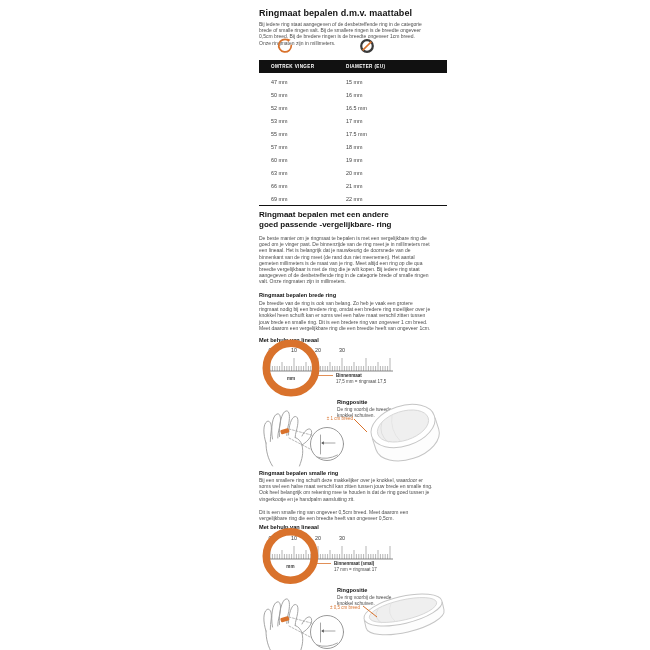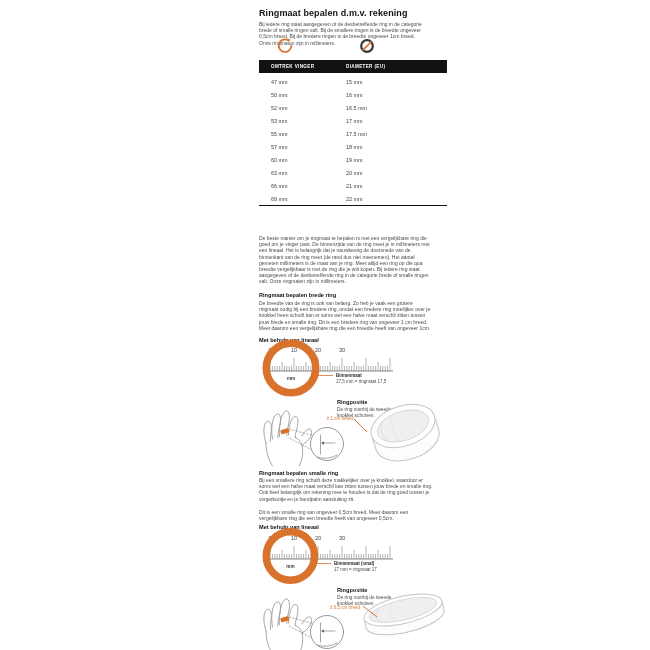--- a/index.html
+++ b/index.html
@@ -48,21 +48,21 @@
       <path d="M76 45 L64 45"></path>
       <path d="M64.8 43.3 L62.2 45 L64.8 46.7 Z" fill="#555" stroke="none"></path>
       <path d="M58 59 Q68 62.5 78.5 57"></path>
     </g>
   </defs>
 </svg>
 
 <div class="canvas">
   <div class="content">
 
-    <div class="abs title" style="top:8px;left:0;">Ringmaat bepalen d.m.v. rekening</div>
+    <div class="abs title" style="top:8px;left:0;">Ringmaat bepalen d.m.v. maattabel</div>
     <div class="abs body-text" style="top:21px;left:0;width:168px;">Bij iedere ring staat aangegeven of de desbetreffende ring in de categorie brede of smalle ringen valt. Bij de smallere ringen is de breedte ongeveer 0,5cm breed. Bij de bredere ringen is de breedte ongeveer 1cm breed. Onze ringmaten zijn in millimeters.</div>
 
     <svg class="abs" style="top:38px;left:18px;" width="16" height="16" viewBox="0 0 16 16">
       <path d="M10.8 2 A6.3 6.3 0 1 0 14.3 7.4" fill="none" stroke="#d9722c" stroke-width="1.7" stroke-linecap="round"></path>
       <path d="M10.1 0.5 L13.6 1.7 L11 4 Z" fill="#d9722c"></path>
     </svg>
     <svg class="abs" style="top:38px;left:100px;" width="16" height="16" viewBox="0 0 16 16">
       <circle cx="8" cy="8" r="5.8" fill="none" stroke="#3a3a3a" stroke-width="2.2"></circle>
       <line x1="3.6" y1="12.4" x2="12.4" y2="3.6" stroke="#d9722c" stroke-width="1.5"></line>
     </svg>
@@ -108,20 +108,21 @@
       <div class="trow">
           <span>66 mm</span>
           <span>21 mm</span>
         </div>
       <div class="trow">
           <span>69 mm</span>
           <span>22 mm</span>
         </div>
     </div>
 
+    <div class="abs h2" style="top:210px;left:0;width:150px;">Ringmaat bepalen met een andere goed passende -vergelijkbare- ring</div>
     <div class="abs body-text" style="top:235px;left:0;width:174px;">De beste manier om je ringmaat te bepalen is met een vergelijkbare ring die goed om je vinger past. De binnenzijde van de ring meet je in millimeters met een lineaal. Het is belangrijk dat je nauwkeurig de doorsnede van de binnenkant van de ring meet (de rand dus niet meenemen). Het aantal gemeten millimeters is de maat van je ring. Meet altijd een ring op die qua breedte vergelijkbaar is met de ring die je wilt kopen. Bij iedere ring staat aangegeven of de desbetreffende ring in de categorie brede of smalle ringen valt. Onze ringmaten zijn in millimeters.</div>
 
     <div class="abs h3" style="top:292px;left:0;">Ringmaat bepalen brede ring</div>
     <div class="abs body-text" style="top:300px;left:0;width:172px;">De breedte van de ring is ook van belang. Zo heb je vaak een grotere ringmaat nodig bij een bredere ring, omdat een bredere ring moeilijker over je knokkel heen schuift kan er soms wel een halve maat verschil zitten tussen jouw brede en smalle ring. Dit is een bredere ring van ongeveer 1 cm breed. Meet daarom een vergelijkbare ring die een breedte heeft van ongeveer 1cm.</div>
     <div class="abs h3" style="top:337px;left:0;">Met behulp van lineaal</div>
 
     <svg class="abs" style="top:342px;left:0;" width="190" height="56" viewBox="0 0 190 56">
       <text class="ruler-num" x="11" y="10" text-anchor="middle">0</text>
       <text class="ruler-num" x="35" y="10" text-anchor="middle">10</text>
       <text class="ruler-num" x="59" y="10" text-anchor="middle">20</text>

